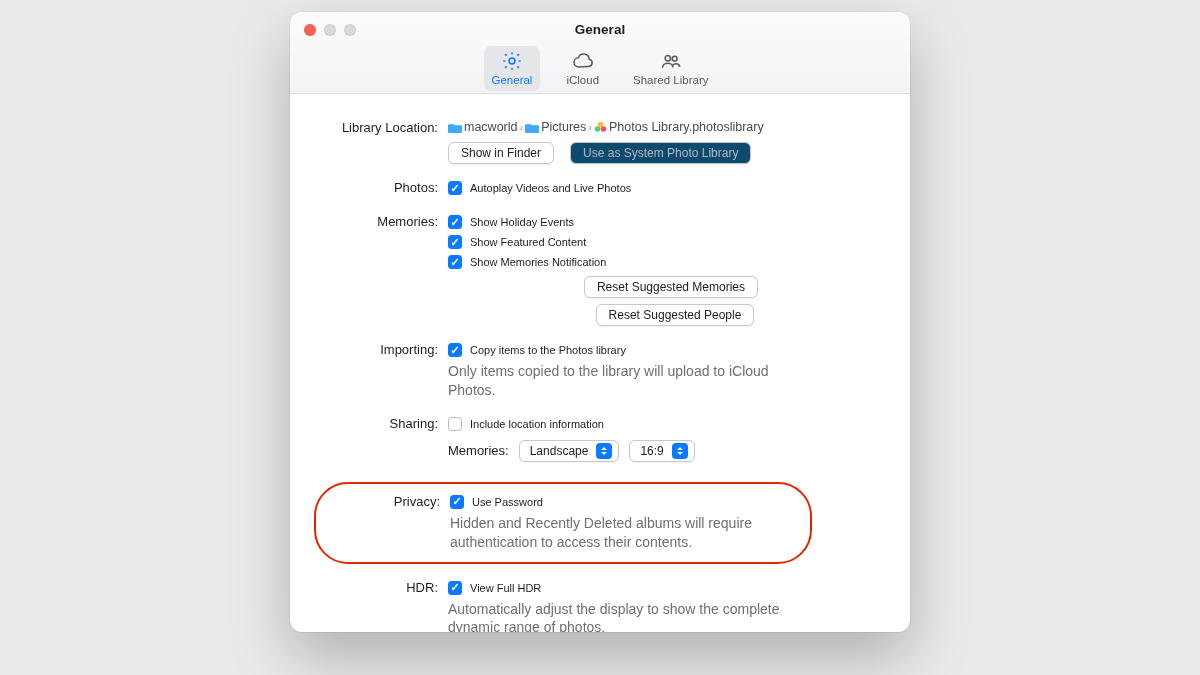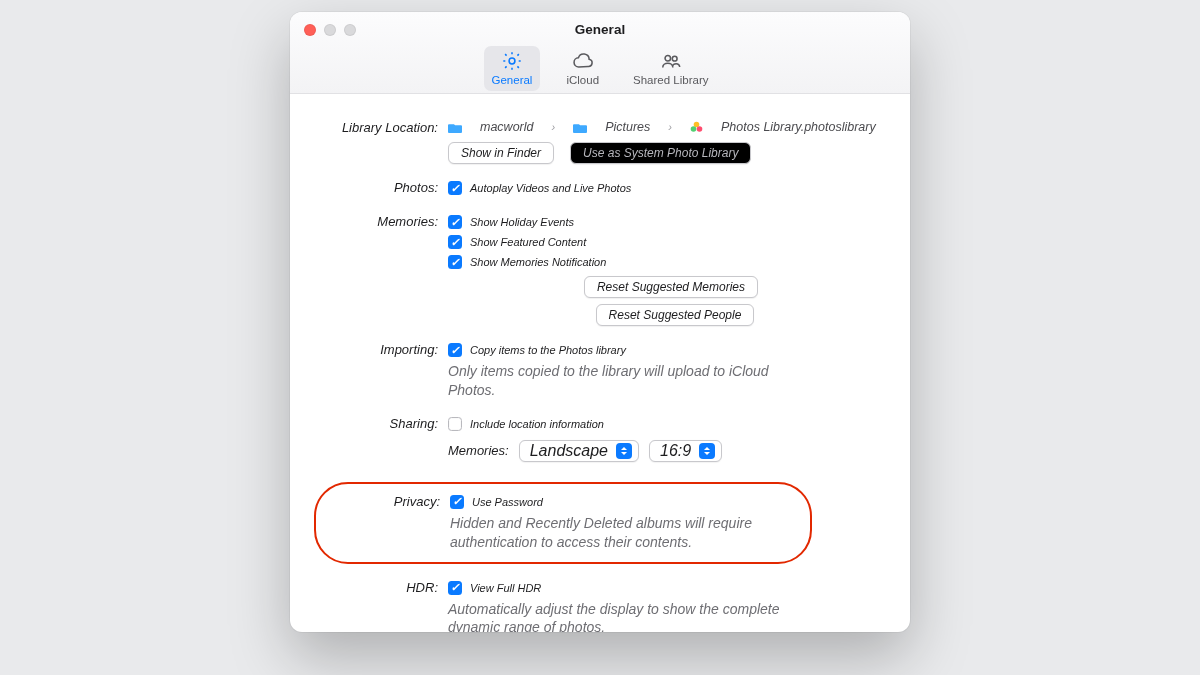--- a/index.html
+++ b/index.html
@@ -90,21 +90,20 @@
     color: var(--accent);
   }
   .tab svg, .tab .icon {
     width: 22px; height: 22px;
     stroke: currentColor;
     fill: none;
   }
   
   .content {
     padding: 24px 16px 30px 30px;
-    font-style: italic;
   }
   .row {
     display: flex;
     align-items: flex-start;
     margin-bottom: 8px;
   }
   .row.gap-lg { margin-top: 14px; }
   .label-col {
     width: 128px;
     flex: none;
@@ -115,21 +114,21 @@
     color: var(--text);
   }
   .val-col {
     flex: 1;
     min-width: 0;
   }
   
   .crumbs {
     display: flex;
     align-items: center;
-    gap: 18px;
+    gap: 2px;
     font-size: 12.5px;
     color: #4a4a4e;
     height: 18px;
   }
   .crumbs .folder-icon {
     width: 14px; height: 11px;
     display: inline-block;
   }
   .crumbs .sep { color: #9c9ca1; font-size: 11px; }
   .lib-icon {
@@ -148,21 +147,21 @@
     font-size: 12px;
     color: var(--btn-text);
     box-shadow: 0 0.5px 1px rgba(0,0,0,0.06);
     cursor: pointer;
     height: 22px;
   }
   .btn + .btn { margin-left: 8px; }
   .btn.disabled {
     color: var(--btn-disabled);
     cursor: default;
-    background: #000000;
+    background: #0c4a6e;
   }
   .btn-row {
     display: flex;
     gap: 8px;
     margin-top: 6px;
   }
   
   .check-line {
     display: flex;
     align-items: center;
@@ -199,21 +198,21 @@
     line-height: 1.35;
     max-width: 370px;
   }
   
   .select {
     display: inline-flex;
     align-items: center;
     padding: 2px 6px 2px 10px;
     border: 1px solid var(--btn-border);
     border-radius: 6px;
-    font-size: 16px;
+    font-size: 12px;
     height: 22px;
     background: #fff;
     box-shadow: 0 0.5px 1px rgba(0,0,0,0.05);
     cursor: pointer;
     position: relative;
   }
   .select .arrows {
     width: 16px; height: 16px;
     margin-left: 8px;
     background: var(--accent);

